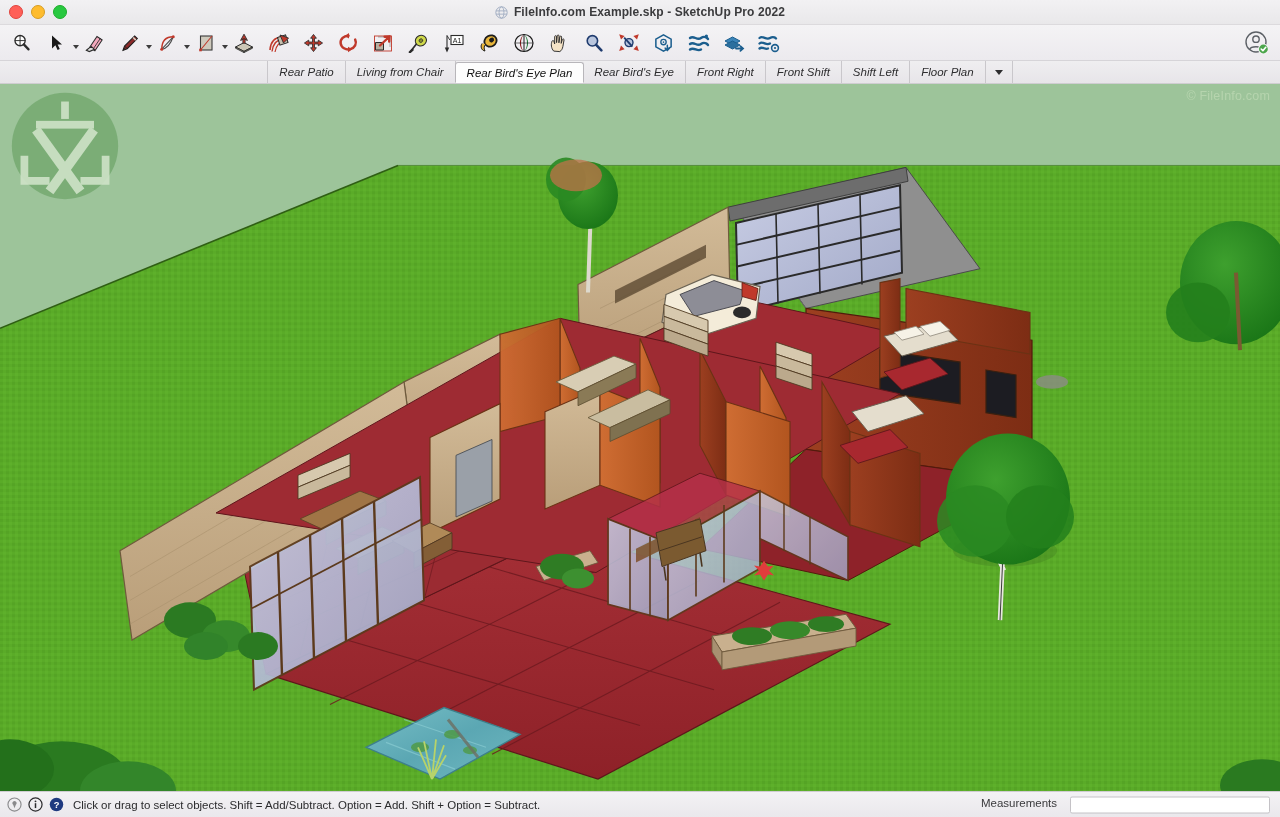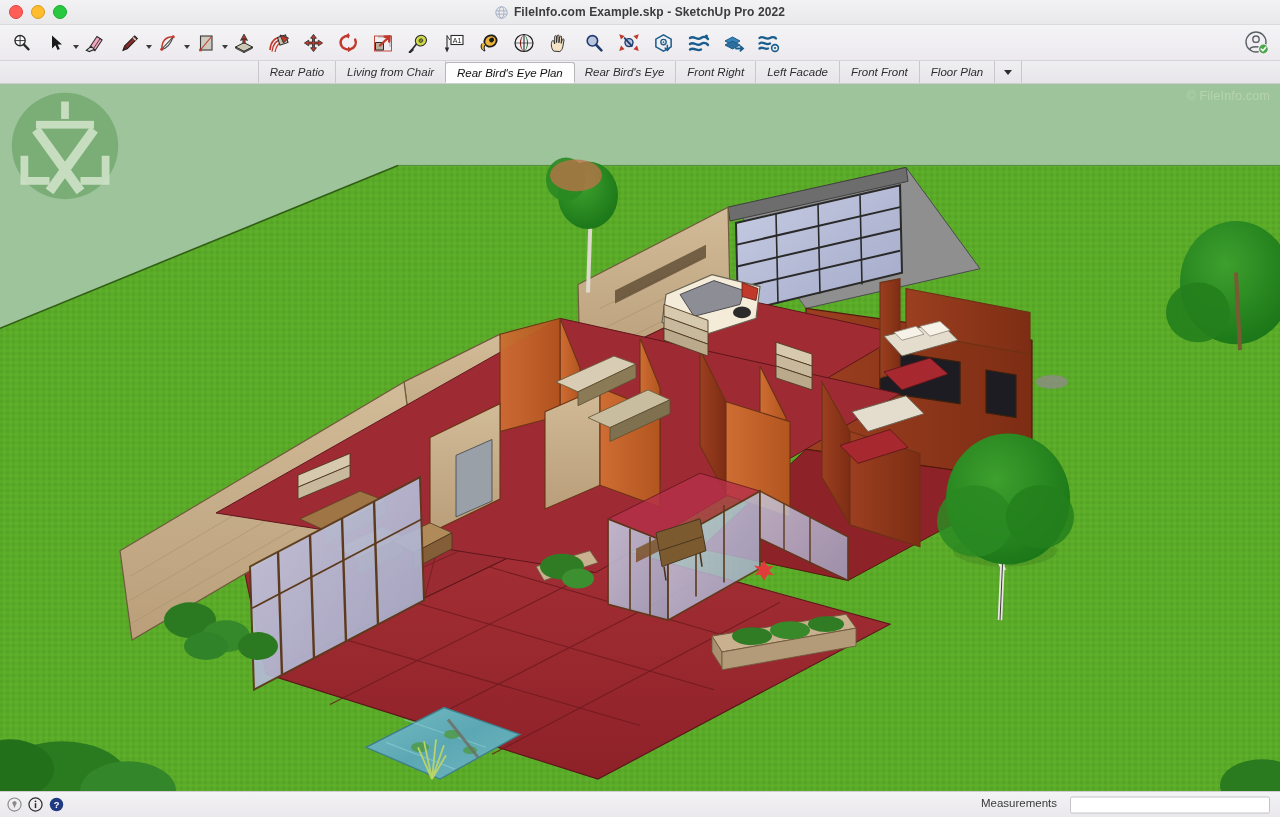--- a/index.html
+++ b/index.html
@@ -393,24 +393,24 @@
       <div class="tab active">
           <span>Rear Bird's Eye Plan</span>
         </div>
       <div class="tab">
           <span>Rear Bird's Eye</span>
         </div>
       <div class="tab">
           <span>Front Right</span>
         </div>
       <div class="tab">
-          <span>Left Facade</span>
+          <span>Front Shift</span>
         </div>
       <div class="tab">
-          <span>Front Front</span>
+          <span>Shift Left</span>
         </div>
       <div class="tab">
           <span>Floor Plan</span>
         </div>
       <div class="tabmenu">
           <i></i>
         </div>
     </div>
   </div>
 
@@ -675,19 +675,20 @@
       <svg class="sb-icon" viewBox="0 0 16 16">
         <circle cx="8" cy="8" r="7" fill="none" stroke="#2b2b2d" stroke-width="1.3"></circle>
         <circle cx="8" cy="4.6" r="1" fill="#2b2b2d"></circle>
         <rect x="7.2" y="6.6" width="1.6" height="5.2" fill="#2b2b2d"></rect>
       </svg>
       <svg class="sb-icon" viewBox="0 0 16 16">
         <circle cx="8" cy="8" r="7.2" fill="#1f3a80"></circle>
         <text x="8" y="11.6" font-family="Liberation Sans, sans-serif" font-size="10" font-weight="bold" fill="#fff" text-anchor="middle">?</text>
       </svg>
     </div>
+    <div class="status-text">Click or drag to select objects. Shift = Add/Subtract. Option = Add. Shift + Option = Subtract.</div>
     <div class="meas-wrap">
       <span class="meas-label">Measurements</span>
       <input class="meas-input" type="text" value="" style="">
     </div>
   </div>
 
 </div>
 
 </body></html>

